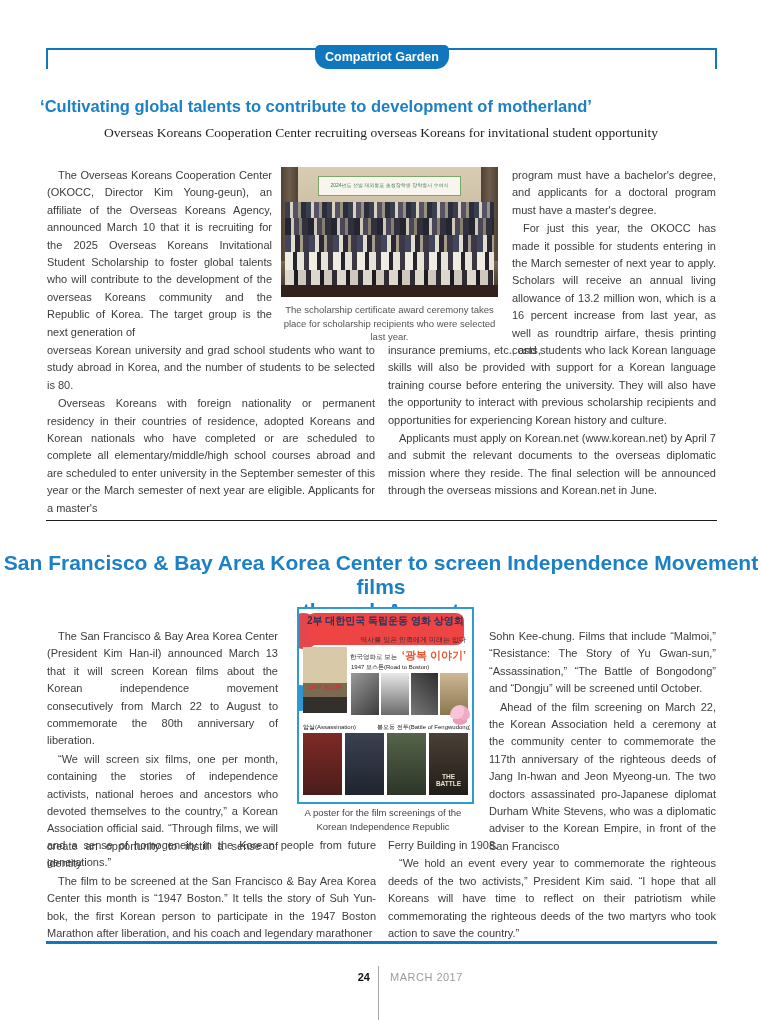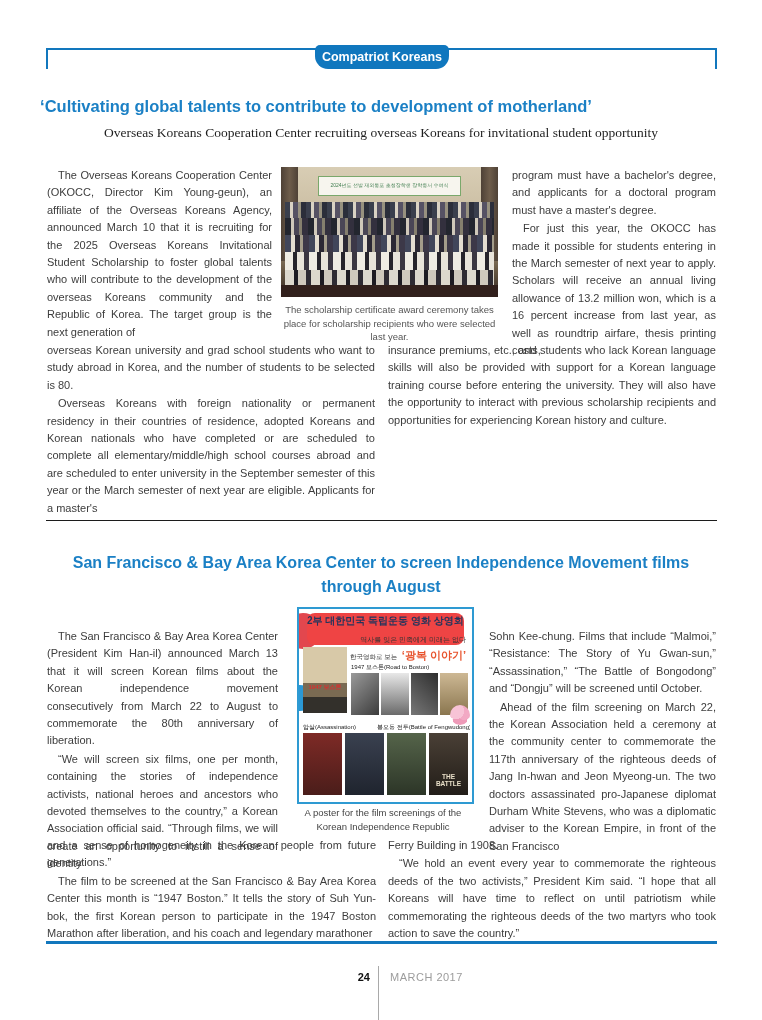--- a/index.html
+++ b/index.html
@@ -10,21 +10,21 @@
   .tickL{position:absolute;left:46px;top:48px;width:2px;height:21px;background:#1277bd;}
   .tickR{position:absolute;left:715px;top:48px;width:2px;height:21px;background:#1277bd;}
   .tab{position:absolute;left:315px;top:45px;width:134px;height:24px;background:#1077be;
        border-radius:5px 5px 13px 13px;color:#fff;font-size:12.5px;font-weight:bold;
        text-align:center;line-height:24px;z-index:4;}
   
   .h1a{position:absolute;left:0;top:97px;width:632px;text-align:center;font-size:16.5px;
        font-weight:bold;color:#1b80c5;}
   .sub1{position:absolute;left:0;top:125px;width:762px;text-align:center;font-size:13.5px;
         font-family:"Liberation Serif",serif;color:#1e1e1e;}
-  .h2a{position:absolute;left:0;top:551px;width:762px;text-align:center;font-size:16px;
+  .h2a{position:absolute;left:0;top:551px;width:762px;text-align:center;font-size:21px;
        font-weight:bold;color:#1b80c5;line-height:24px;}
   
   .tcol{position:absolute;font-size:11px;line-height:17.4px;color:#3c3c3c;}
   .tcol p{margin:1px;text-align:justify;}
   .tcol p.ind{text-indent:11px;}
   .tcol p.cont{text-indent:0;}
   .caption{position:absolute;font-size:9.5px;line-height:13.5px;color:#555;text-align:center;}
   
   .middiv{position:absolute;left:46px;top:520px;width:671px;height:1px;background:#1c1c1c;}
   .botline{position:absolute;left:46px;top:941px;width:671px;height:3px;background:#1277bd;}
@@ -85,21 +85,21 @@
   .m4 span{position:absolute;left:0;right:0;bottom:8px;}
 </style>
 </head>
 <body>
 
 <div class="page">
 
   <div class="topline"></div>
   <div class="tickL"></div>
   <div class="tickR"></div>
-  <div class="tab">Compatriot Koreans</div>
+  <div class="tab">Compatriot Garden</div>
 
   <div class="h1a">‘Cultivating global talents to contribute to development of motherland’</div>
   <div class="sub1">Overseas Koreans Cooperation Center recruiting overseas Koreans for invitational student opportunity</div>
 
   <div class="tcol" style="left:46px;top:166px;width:227px;">
     <p class="ind">The Overseas Koreans Cooperation Center (OKOCC, Director Kim Young-geun), an affiliate of the Overseas Koreans Agency, announced March 10 that it is recruiting for the 2025 Overseas Koreans Invitational Student Scholarship to foster global talents who will contribute to the development of the overseas Koreans community and the Republic of Korea. The target group is the next generation of</p>
   </div>
 
   <div class="photo">
     <div class="pillar pillarL"></div>
@@ -119,20 +119,21 @@
     <p class="ind">For just this year, the OKOCC has made it possible for students entering in the March semester of next year to apply. Scholars will receive an annual living allowance of 13.2 million won, which is a 16 percent increase from last year, as well as roundtrip airfare, thesis printing costs,</p>
   </div>
 
   <div class="tcol" style="left:46px;top:341px;width:330px;">
     <p class="cont">overseas Korean university and grad school students who want to study abroad in Korea, and the number of students to be selected is 80.</p>
     <p class="ind">Overseas Koreans with foreign nationality or permanent residency in their countries of residence, adopted Koreans and Korean nationals who have completed or are scheduled to complete all elementary/middle/high school courses abroad and are scheduled to enter university in the September semester of this year or the March semester of next year are eligible. Applicants for a master's</p>
   </div>
 
   <div class="tcol" style="left:387px;top:341px;width:330px;">
     <p class="cont">insurance premiums, etc., and students who lack Korean language skills will also be provided with support for a Korean language training course before entering the university. They will also have the opportunity to interact with previous scholarship recipients and opportunities for experiencing Korean history and culture.</p>
+    <p class="ind">Applicants must apply on Korean.net (www.korean.net) by April 7 and submit the relevant documents to the overseas diplomatic mission where they reside. The final selection will be announced through the overseas missions and Korean.net in June.</p>
   </div>
 
   <div class="middiv"></div>
 
   <div class="h2a">
     <span>San Francisco &amp; Bay Area Korea Center to screen Independence Movement films</span><br>
     <span>through August</span>
   </div>
 
   <div class="tcol" style="left:46px;top:627px;width:233px;">
@@ -178,21 +179,21 @@
     <p class="ind">Ahead of the film screening on March 22, the Korean Association held a ceremony at the community center to commemorate the 117th anniversary of the righteous deeds of Jang In-hwan and Jeon Myeong-un. The two doctors assassinated pro-Japanese diplomat Durham White Stevens, who was a diplomatic adviser to the Korean Empire, in front of the San Francisco</p>
   </div>
 
   <div class="tcol" style="left:46px;top:836px;width:331px;">
     <p class="cont">and a sense of homogeneity in the Korean people from future generations.”</p>
     <p class="ind">The film to be screened at the San Francisco &amp; Bay Area Korea Center this month is “1947 Boston.” It tells the story of Suh Yun-bok, the first Korean person to participate in the 1947 Boston Marathon after liberation, and his coach and legendary marathoner</p>
   </div>
 
   <div class="tcol" style="left:387px;top:836px;width:330px;">
     <p class="cont">Ferry Building in 1908.</p>
-    <p class="ind">“We hold an event every year to commemorate the righteous deeds of the two activists,” President Kim said. “I hope that all Koreans will have time to reflect on until patriotism while commemorating the righteous deeds of the two martyrs who took action to save the country.”</p>
+    <p class="ind">“We hold an event every year to commemorate the righteous deeds of the two activists,” President Kim said. “I hope that all Koreans will have time to reflect on their patriotism while commemorating the righteous deeds of the two martyrs who took action to save the country.”</p>
   </div>
 
   <div class="botline"></div>
   <div class="pgnum">24</div>
   <div class="pgbar"></div>
   <div class="issue">MARCH 2017</div>
 
 </div>
 
 </body></html>

